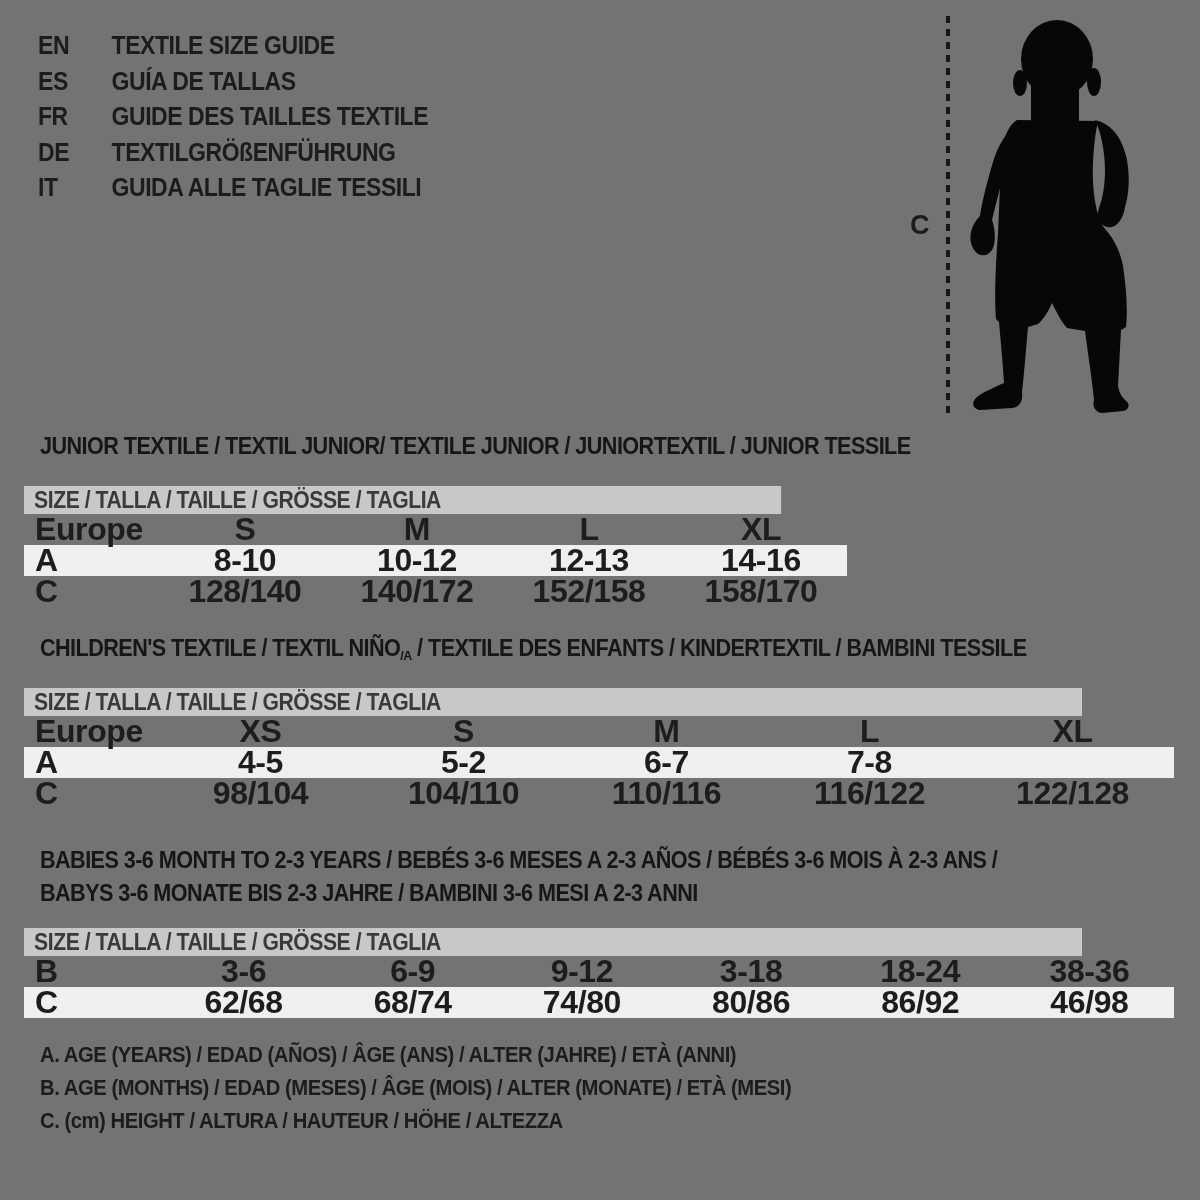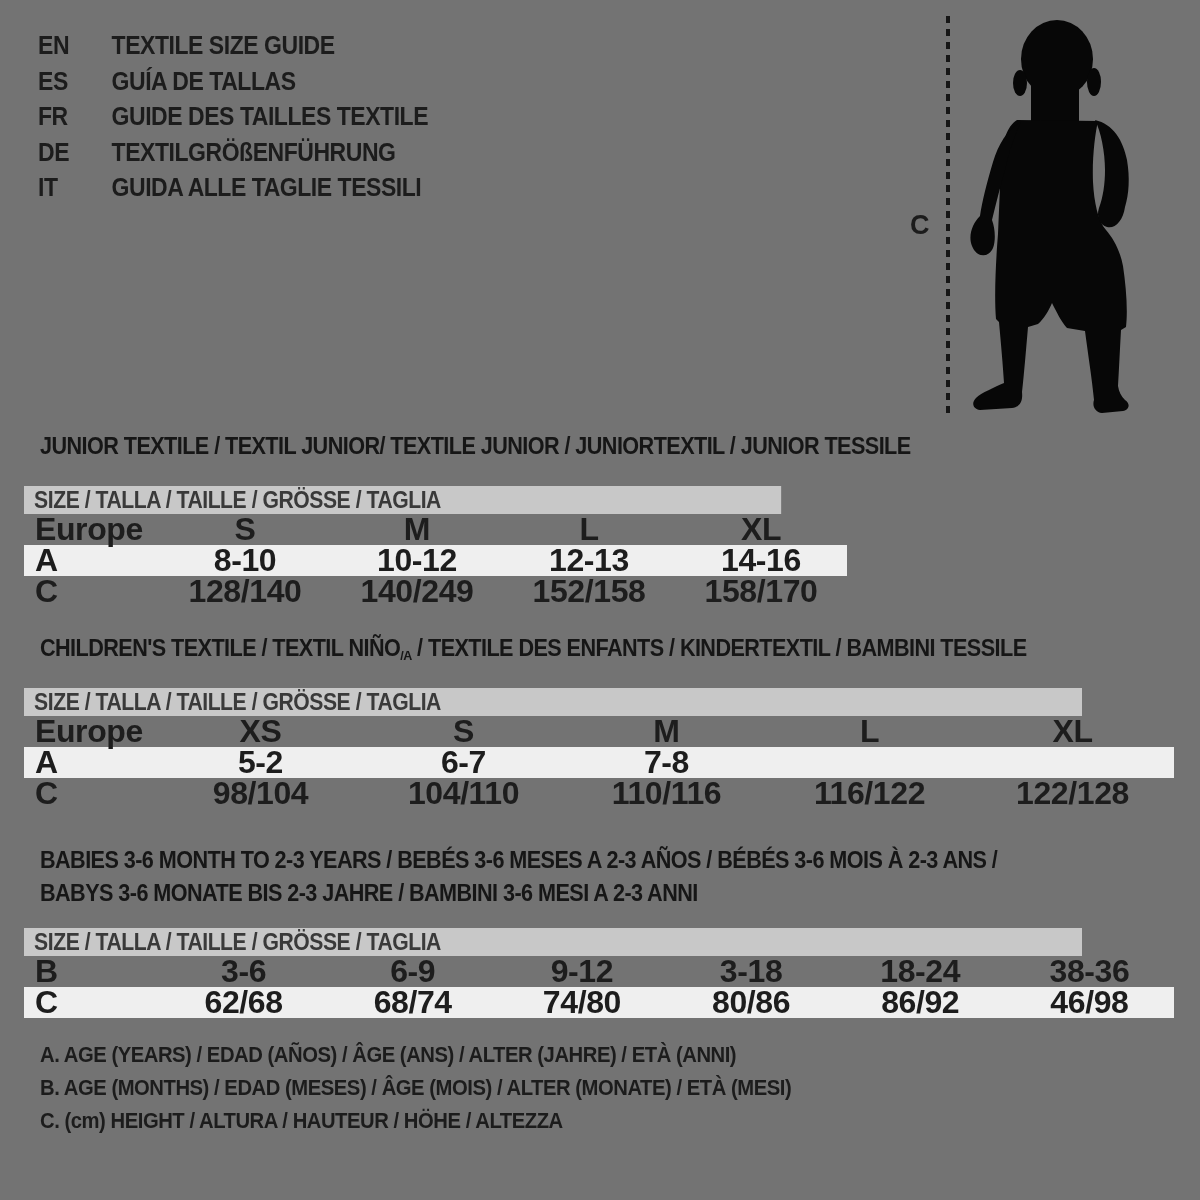--- a/index.html
+++ b/index.html
@@ -156,39 +156,40 @@
     <div class="trow shade">
       <span class="tlabel">A</span>
       <span class="tcell">8-10</span>
       <span class="tcell">10-12</span>
       <span class="tcell">12-13</span>
       <span class="tcell">14-16</span>
     </div>
     <div class="trow">
       <span class="tlabel">C</span>
       <span class="tcell">128/140</span>
-      <span class="tcell">140/249</span>
+      <span class="tcell">140/172</span>
       <span class="tcell">152/158</span>
       <span class="tcell">158/170</span>
     </div>
   </div>
 
   <div class="section-heading" style="top:635px"><span>CHILDREN'S TEXTILE / TEXTIL NIÑO</span><span class="sub-small">/A</span><span> / TEXTILE DES ENFANTS / KINDERTEXTIL / BAMBINI TESSILE</span></div>
   <div class="size-table children">
     <div class="tbar condensed">SIZE / TALLA / TAILLE / GRÖSSE / TAGLIA</div>
     <div class="trow">
       <span class="tlabel">Europe</span>
       <span class="tcell">XS</span>
       <span class="tcell">S</span>
       <span class="tcell">M</span>
       <span class="tcell">L</span>
       <span class="tcell">XL</span>
     </div>
     <div class="trow shade">
       <span class="tlabel">A</span>
+      <span class="tcell">4-5</span>
       <span class="tcell">5-2</span>
       <span class="tcell">6-7</span>
       <span class="tcell">7-8</span>
     </div>
     <div class="trow">
       <span class="tlabel">C</span>
       <span class="tcell">98/104</span>
       <span class="tcell">104/110</span>
       <span class="tcell">110/116</span>
       <span class="tcell">116/122</span>

